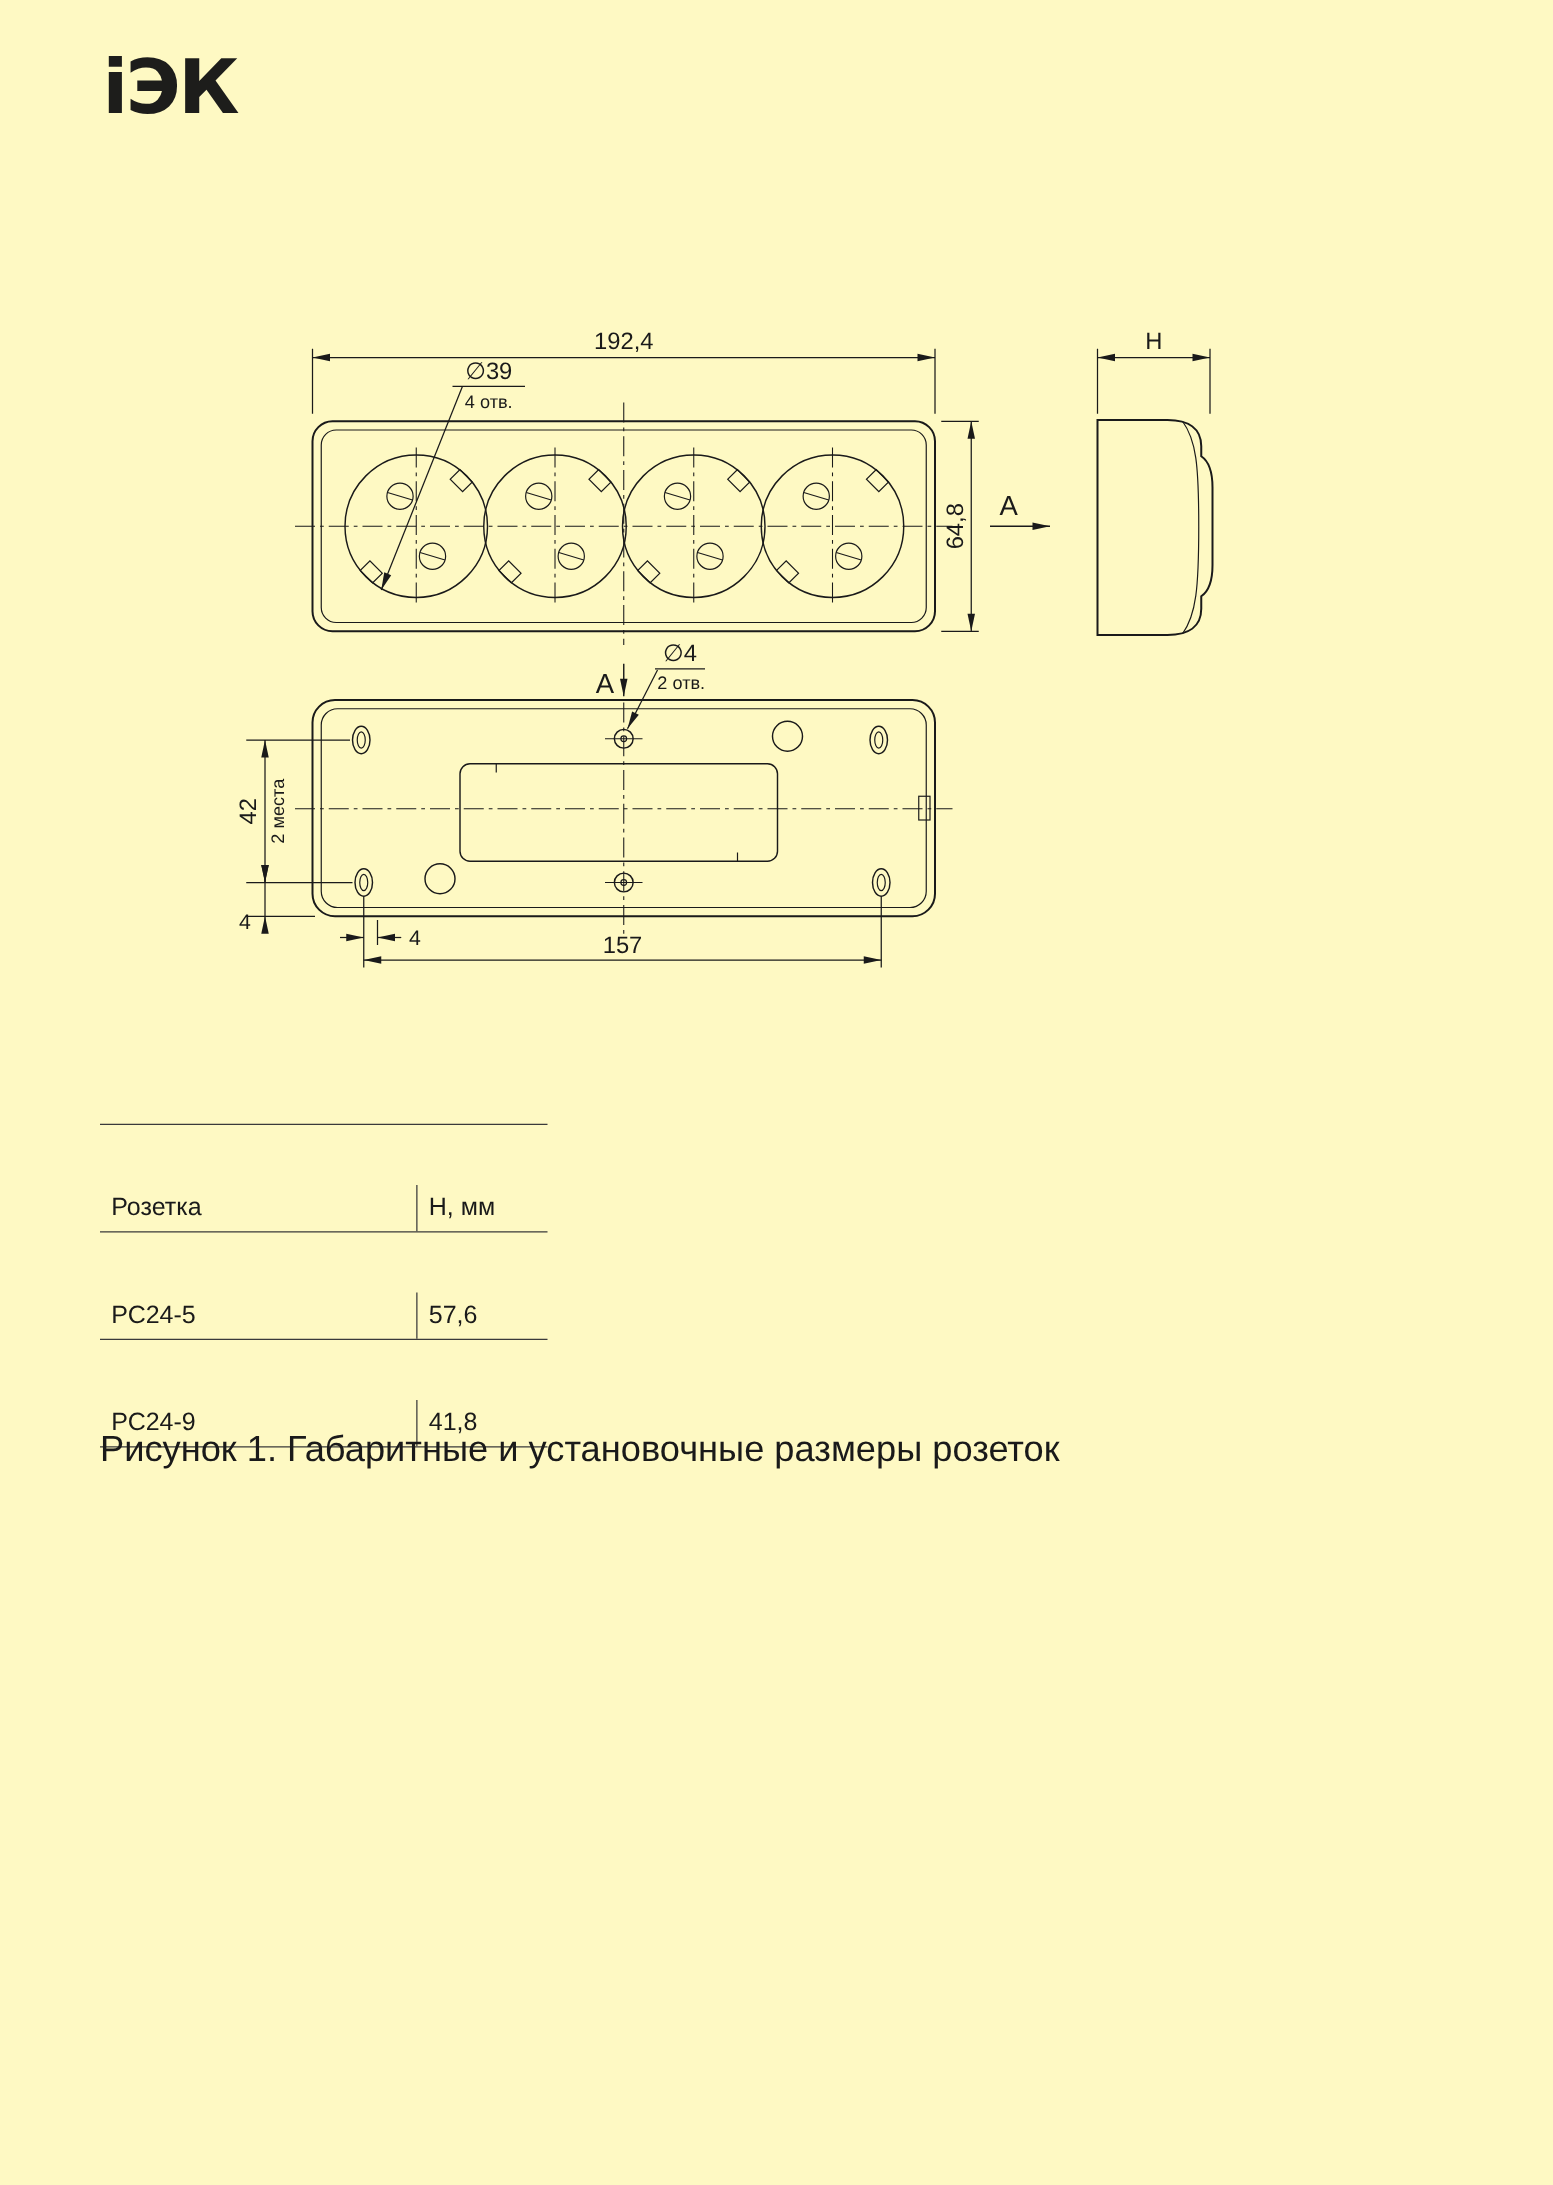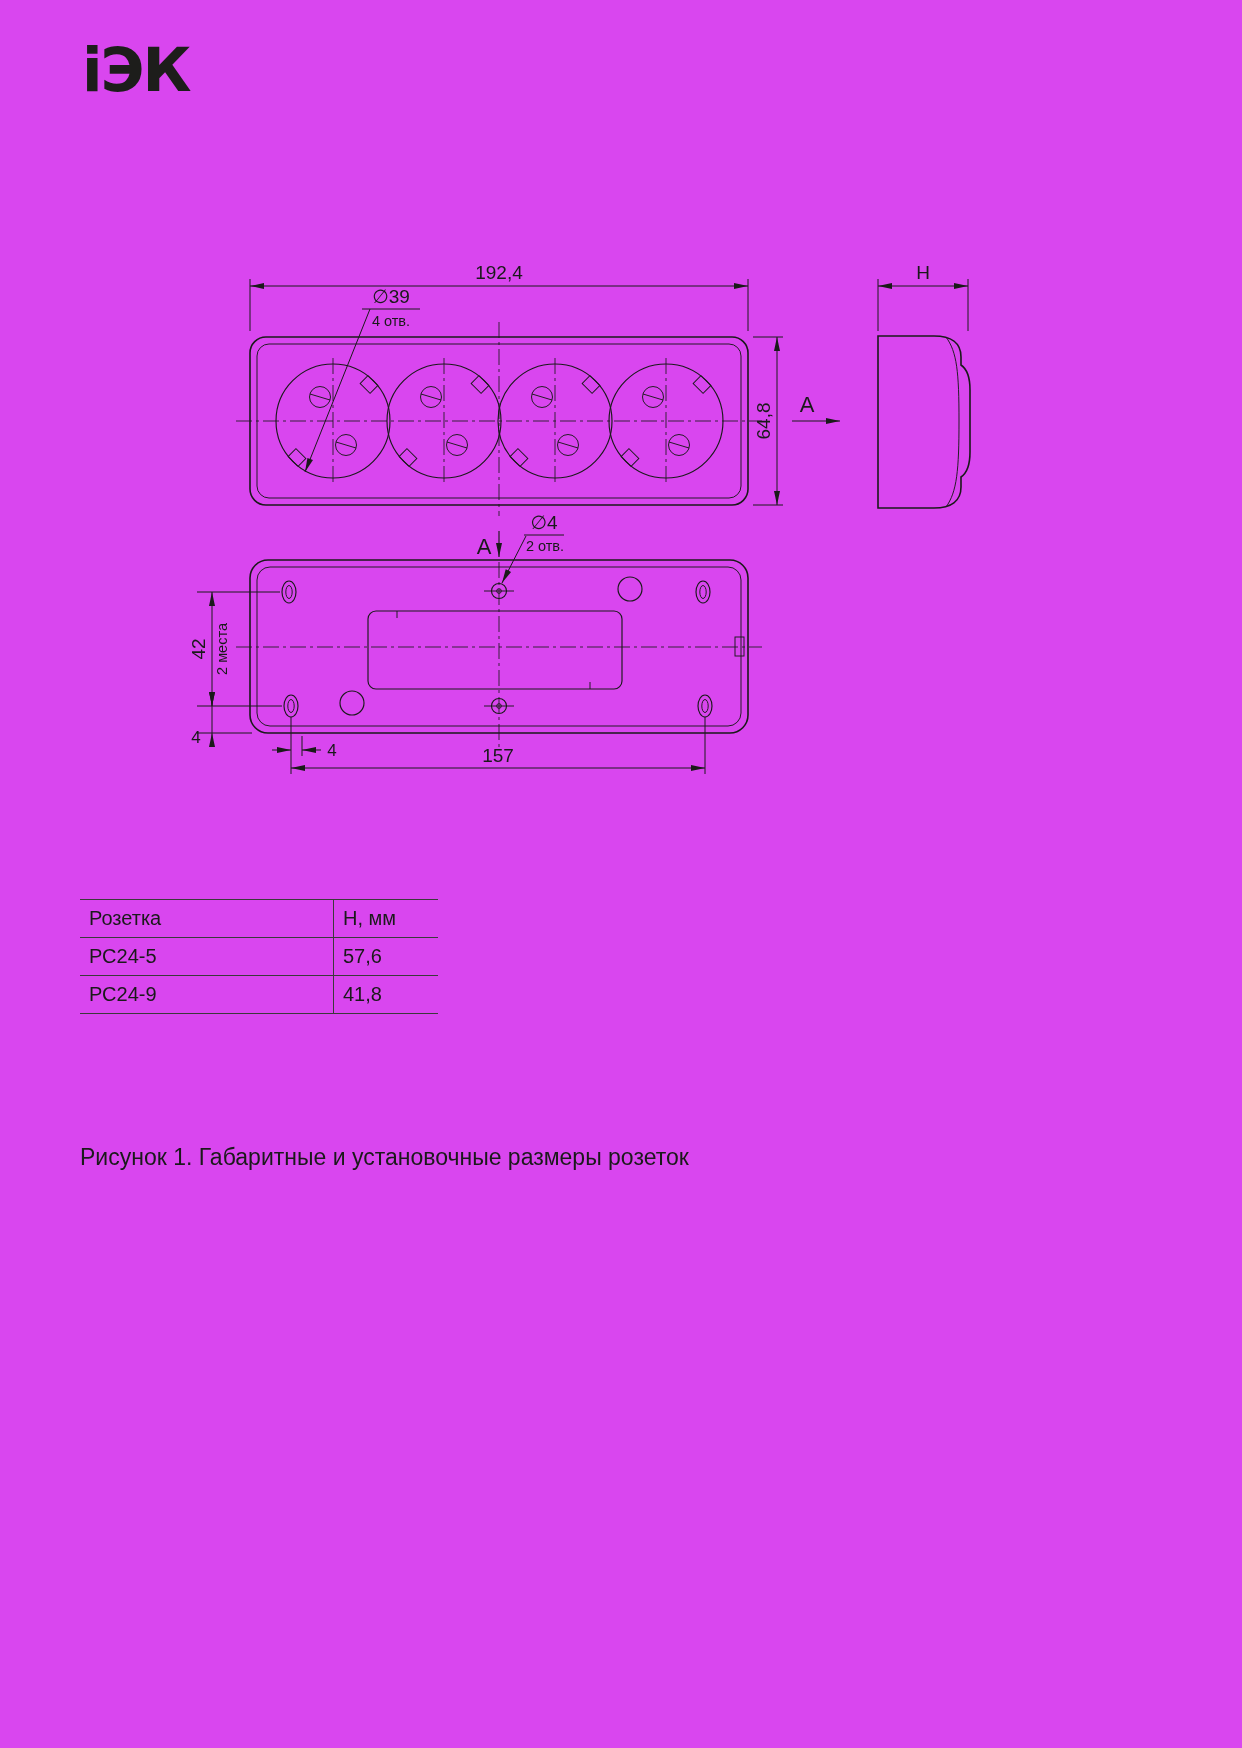--- a/index.html
+++ b/index.html
@@ -1,35 +1,35 @@
 <!DOCTYPE html>
 <html><head>
 <meta charset="utf-8">
 <style>
   html,body{margin:0;padding:0;background:#e8e8e8;}
-  .page{position:relative;width:1242px;height:1748px;background:#d946ef;margin:0 auto;overflow:hidden;
+  .page{position:relative;width:1242px;height:1748px;background:#fef9c3;margin:0 auto;overflow:hidden;
         font-family:"Liberation Sans",sans-serif;color:#1a1a1a;}
   .logo{position:absolute;left:82px;top:40px;font-family:"DejaVu Sans",sans-serif;
         font-weight:900;font-size:60px;line-height:1;letter-spacing:-2px;color:#1d1d1b;}
   svg.draw{position:absolute;left:0;top:0;}
   .ln{fill:none;stroke:#1a1a1a;stroke-width:1.6;}
   .ln1{fill:none;stroke:#1a1a1a;stroke-width:1.15;}
   .ln2{fill:none;stroke:#1a1a1a;stroke-width:0.95;}
   .cl{fill:none;stroke:#1a1a1a;stroke-width:0.85;stroke-dasharray:16 4 3 4;}
   .dim{fill:none;stroke:#1a1a1a;stroke-width:1;}
   .dtxt{font-family:"Liberation Sans",sans-serif;font-size:19px;fill:#1a1a1a;}
   .dtxt-sm{font-size:14.5px;}
   .dtxt-md{font-size:17px;}
   .dtxt-lg{font-size:22px;}
   .spec-table{position:absolute;left:80px;top:899px;width:358px;border-top:1px solid #3a3a3a;}
-  .spec-table .tr{display:flex;height:37px;border-bottom:1px solid #3a3a3a;}
+  .spec-table .tr{display:flex;height:37px;border-bottom:1px solid #3a3a3a;margin-top:48px;}
   .spec-table .td{display:flex;align-items:center;font-size:20px;}
   .spec-table .c1{width:244px;padding-left:9px;border-right:1px solid #3a3a3a;}
   .spec-table .c2{flex:1;padding-left:9px;}
-  .caption{position:absolute;left:80px;top:1144px;font-size:23px;color:#1a1a1a;text-align:center;}
+  .caption{position:absolute;left:80px;top:1144px;font-size:29px;color:#1a1a1a;text-align:center;}
 </style>
 </head>
 <body>
 
 <div class="page">
 
   <div class="logo">iЭК</div>
 
   <svg class="draw" width="1242" height="1748" viewBox="0 0 1242 1748">
     <defs>

